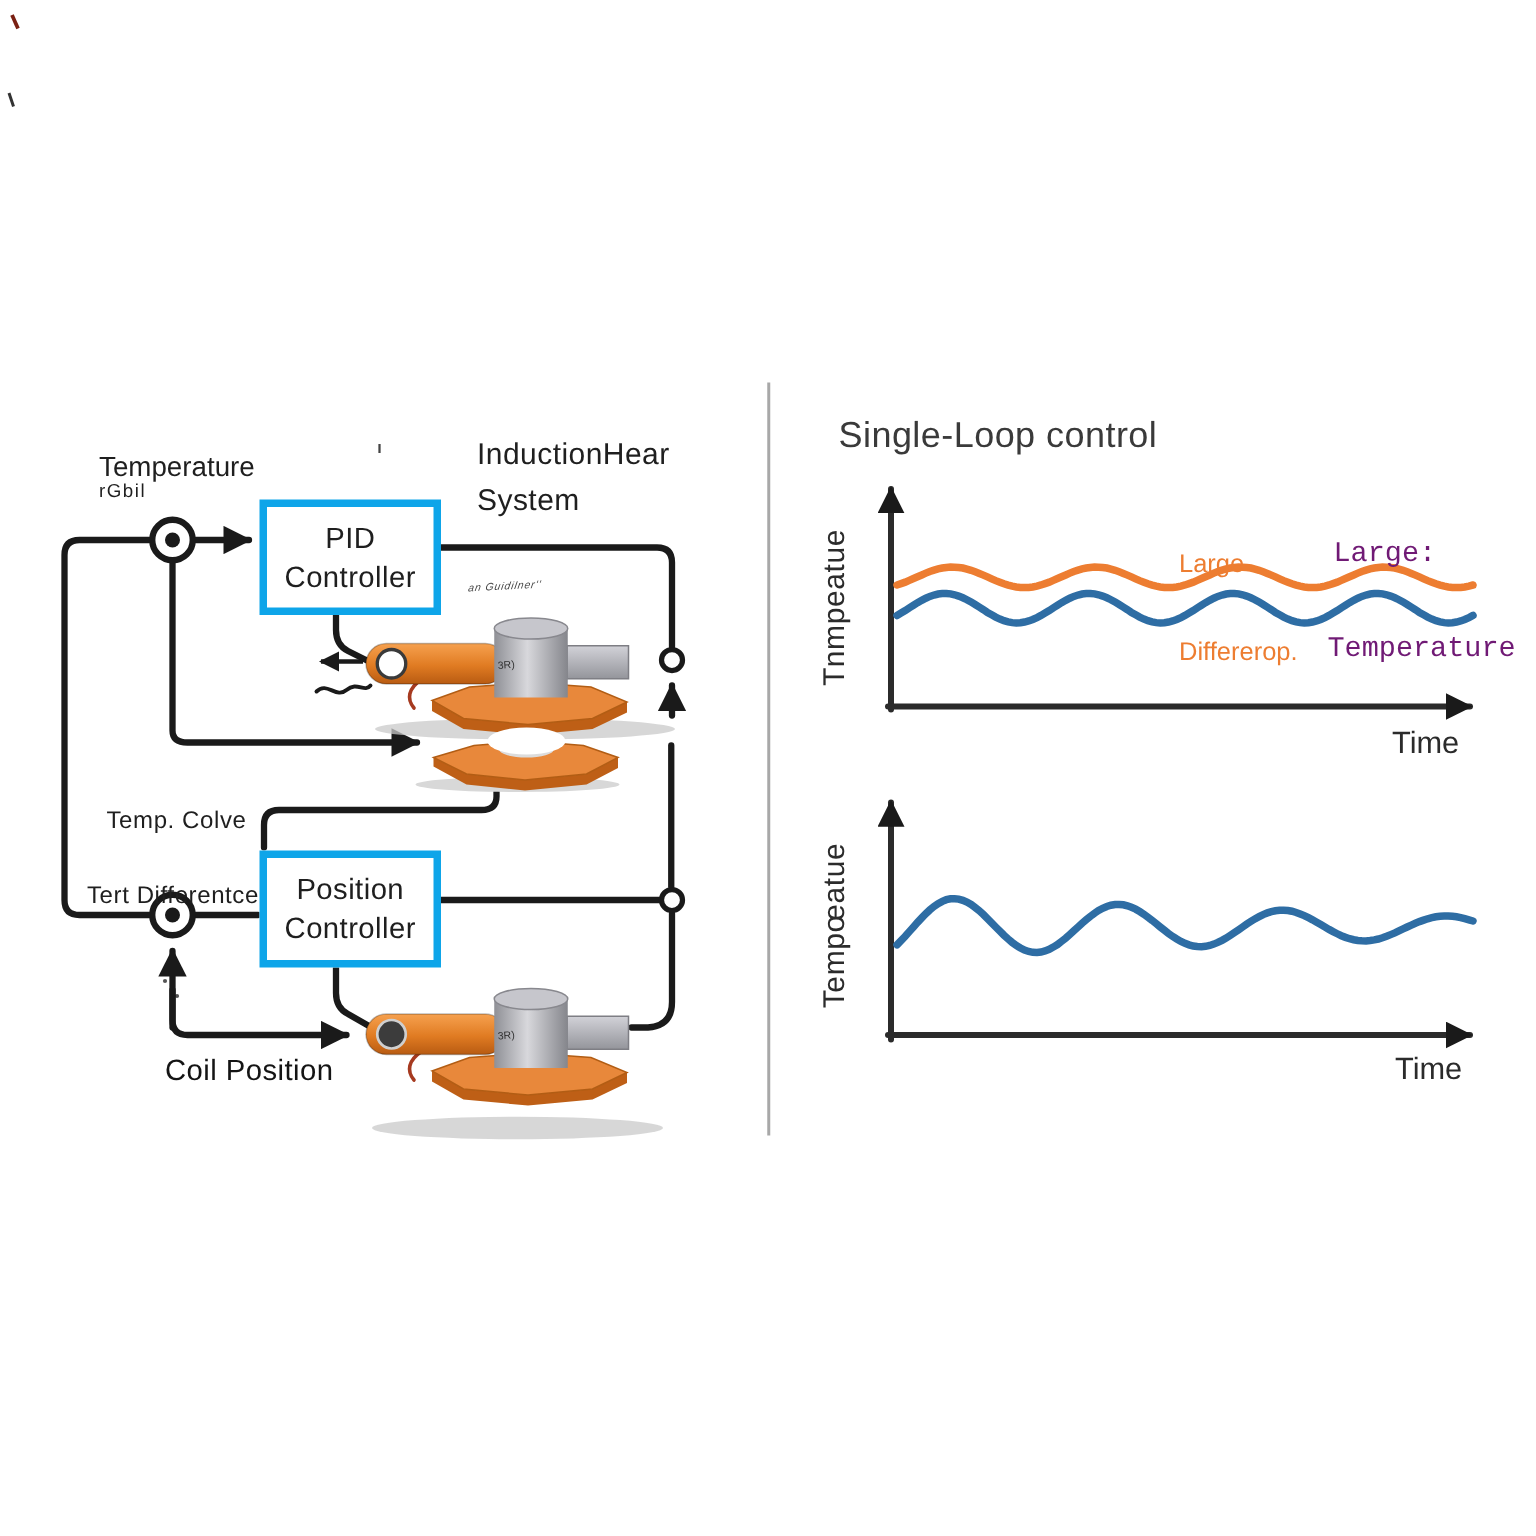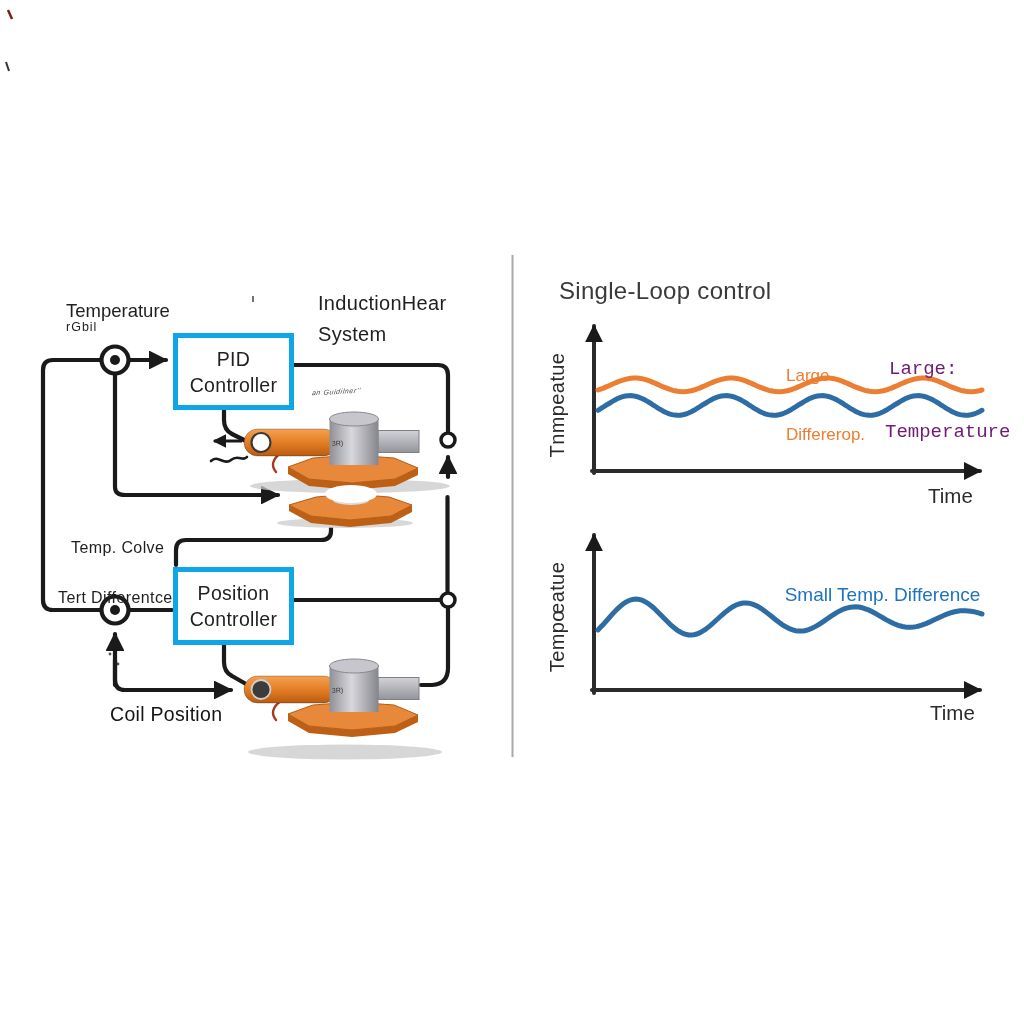--- a/index.html
+++ b/index.html
@@ -160,14 +160,13 @@
 </div>
 <div class="ann" style="left:889px;top:317px;font-size:19px;line-height:21px;color:#701a75;font-family:Liberation Mono, monospace;">
   <div>Large:</div>
   <div style="margin-left:-4px;">Temperature</div>
 </div>
 
 <div class="vlabel" style="left:557px;top:617px;">Tempœatue</div>
 <div class="lbl" style="left:930px;top:701px;font-size:20.5px;color:#2b2b2b;">Time</div>
 
 <div class="ann" style="left:770px;top:535px;width:225px;text-align:center;font-size:19px;line-height:24px;color:#1E73BE;font-weight:500;">
-  <div>Small Temp. Difference</div>
 </div>
 
 </body></html>

